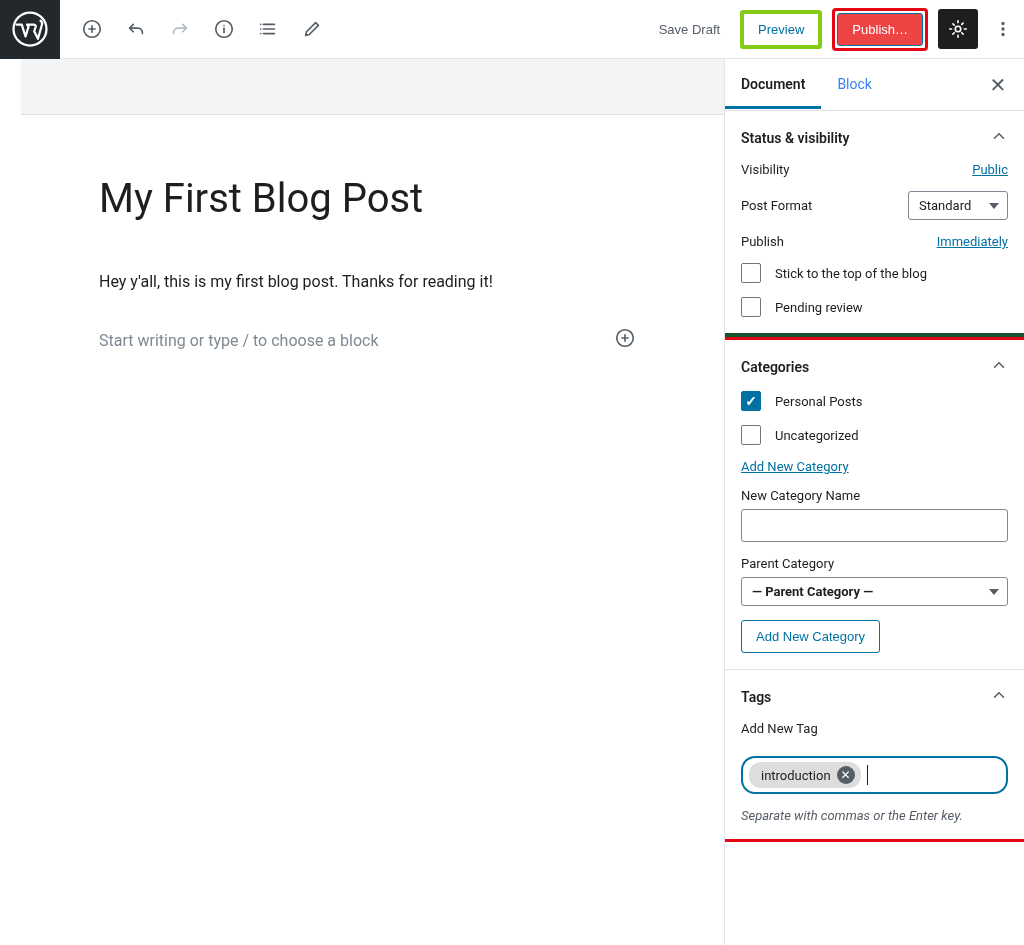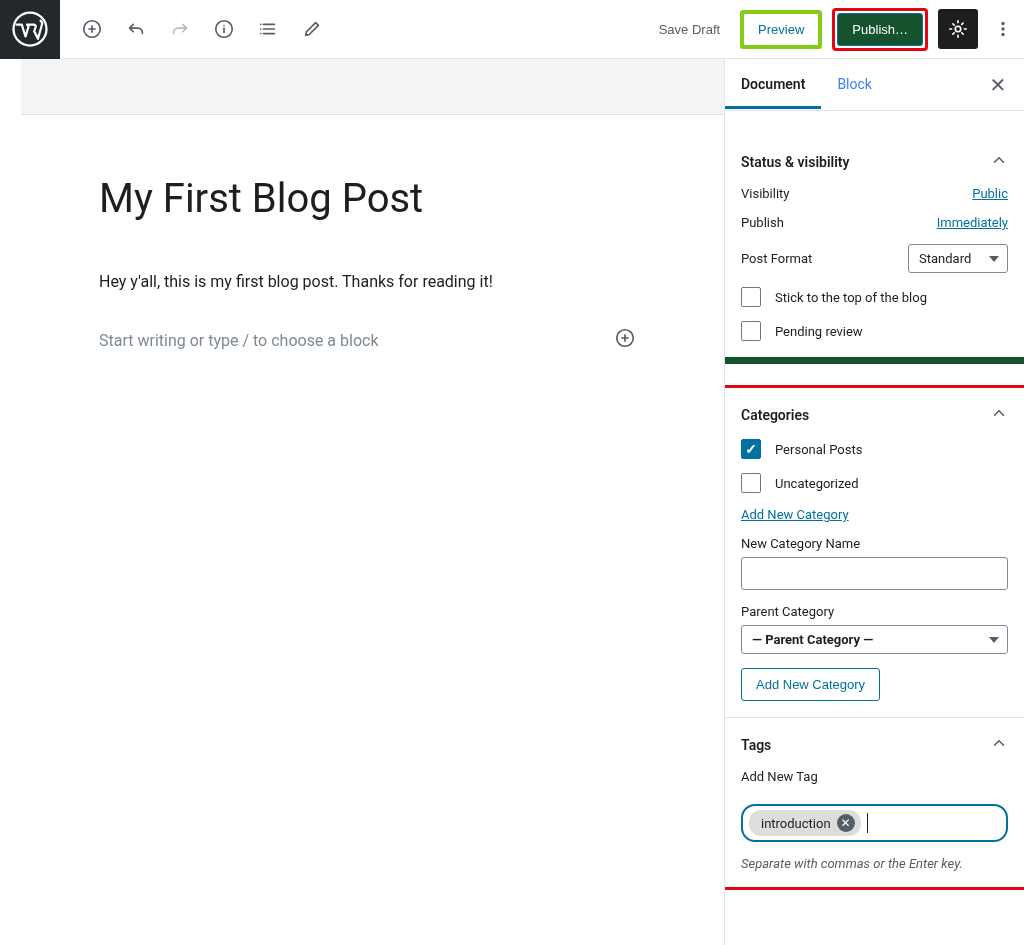--- a/index.html
+++ b/index.html
@@ -8,34 +8,34 @@
 .wp-logo { width: 60px; height: 59px; background: #23282d; display: flex; align-items: center; justify-content: center; }
 .wp-logo svg { width: 36px; height: 36px; }
 .tool-group { display: flex; align-items: center; padding-left: 10px; gap: 0; }
 .tool-btn { width: 44px; height: 44px; display: flex; align-items: center; justify-content: center; background: none; border: none; cursor: pointer; color: #555d66; }
 .tool-btn svg { width: 22px; height: 22px; }
 .tool-btn.disabled { color: #b5bcc2; }
 .top-spacer { flex: 1; }
 .top-actions { display: flex; align-items: center; gap: 10px; padding-right: 6px; }
 .link-btn { background: none; border: none; color: #555d66; font-size: 13px; padding: 8px 10px; cursor: pointer; }
 .outline-btn { background: #fff; border: 4px solid #84cc16; color: #0071a1; font-size: 13px; padding: 8px 14px; border-radius: 3px; cursor: pointer; }
-.primary-btn { background: #14532d; border: 1px solid #0071a1; color: #fff; font-size: 13px; padding: 8px 14px; border-radius: 3px; cursor: pointer; }
+.primary-btn { background: #ef4444; border: 1px solid #0071a1; color: #fff; font-size: 13px; padding: 8px 14px; border-radius: 3px; cursor: pointer; }
 .highlight-box { border: 3px solid #e30613; border-radius: 4px; padding: 2px; }
 .settings-btn { width: 40px; height: 40px; background: #1e1e1e; border: none; border-radius: 3px; display: flex; align-items: center; justify-content: center; cursor: pointer; }
 .settings-btn svg { width: 22px; height: 22px; color: #fff; }
 .more-btn { width: 30px; height: 40px; background: none; border: none; cursor: pointer; display:flex; align-items:center; justify-content:center; color:#555d66; }
 .main { display: flex; height: 886px; }
 .editor-area { flex: 1; background: #fff; position: relative; margin-left: 21px; }
 .editor-title-bar { height: 56px; background: #f3f4f5; border-bottom: 1px solid #e2e4e7; }
 .editor-content { padding: 60px 78px 0 78px; }
 .post-title { font-size: 40px; font-weight: 400; color: #1e1e1e; margin-bottom: 50px; }
 .post-body { font-size: 16px; color: #1e1e1e; margin-bottom: 36px; }
 .block-placeholder { display: flex; align-items: center; justify-content: space-between; font-size: 16px; color: #7e8993; padding-right: 10px; }
 .block-placeholder .add-circle { color: #555d66; }
-.sidebar { width: 300px; border-left: 1px solid #e2e4e7; background: #fff; display: flex; flex-direction: column; overflow: hidden; gap: 24px; }
+.sidebar { width: 300px; border-left: 1px solid #e2e4e7; background: #fff; display: flex; flex-direction: column; overflow: hidden; }
 .sidebar-tabs { display: flex; align-items: center; border-bottom: 1px solid #e2e4e7; height: 52px; padding: 0 8px 0 0; }
 .tab { padding: 16px 16px 14px 16px; font-size: 14px; color: #3b82f6; cursor: pointer; border-bottom: 3px solid transparent; }
 .tab.active { color: #1e1e1e; font-weight: 600; border-bottom: 3px solid #0071a1; }
 .close-tab { margin-left: auto; width: 36px; height: 36px; background: none; border: none; cursor: pointer; font-size: 20px; color: #555d66; }
 .panel { border-bottom: 7px solid #14532d; padding: 16px; }
 .panel-header { display: flex; align-items: center; justify-content: space-between; font-weight: 600; font-size: 14px; cursor: pointer; }
 .chevron { color: #555d66; }
 .panel-body { padding-top: 14px; display: flex; flex-direction: column; gap: 14px; }
 .row { display: flex; align-items: center; justify-content: space-between; font-size: 13px; }
 .row .label { color: #1e1e1e; }
@@ -156,26 +156,26 @@
         <span class="chevron"><svg width="18" height="18" viewBox="0 0 24 24">
               <path d="M6 15l6-6 6 6" stroke="currentColor" stroke-width="2" fill="none" stroke-linecap="round"></path>
             </svg></span>
       </div>
       <div class="panel-body">
         <div class="row">
           <span class="label">Visibility</span>
           <span class="value-link">Public</span>
         </div>
         <div class="row">
+          <span class="label">Post Format</span>
+          <div class="select">Standard</div>
+        </div>
+        <div class="row">
           <span class="label">Publish</span>
           <span class="value-link">Immediately</span>
-        </div>
-        <div class="row">
-          <span class="label">Post Format</span>
-          <div class="select">Standard</div>
         </div>
         <div class="checkbox-row">
           <span class="checkbox"></span>
           <span>Stick to the top of the blog</span>
         </div>
         <div class="checkbox-row">
           <span class="checkbox"></span>
           <span>Pending review</span>
         </div>
       </div>

